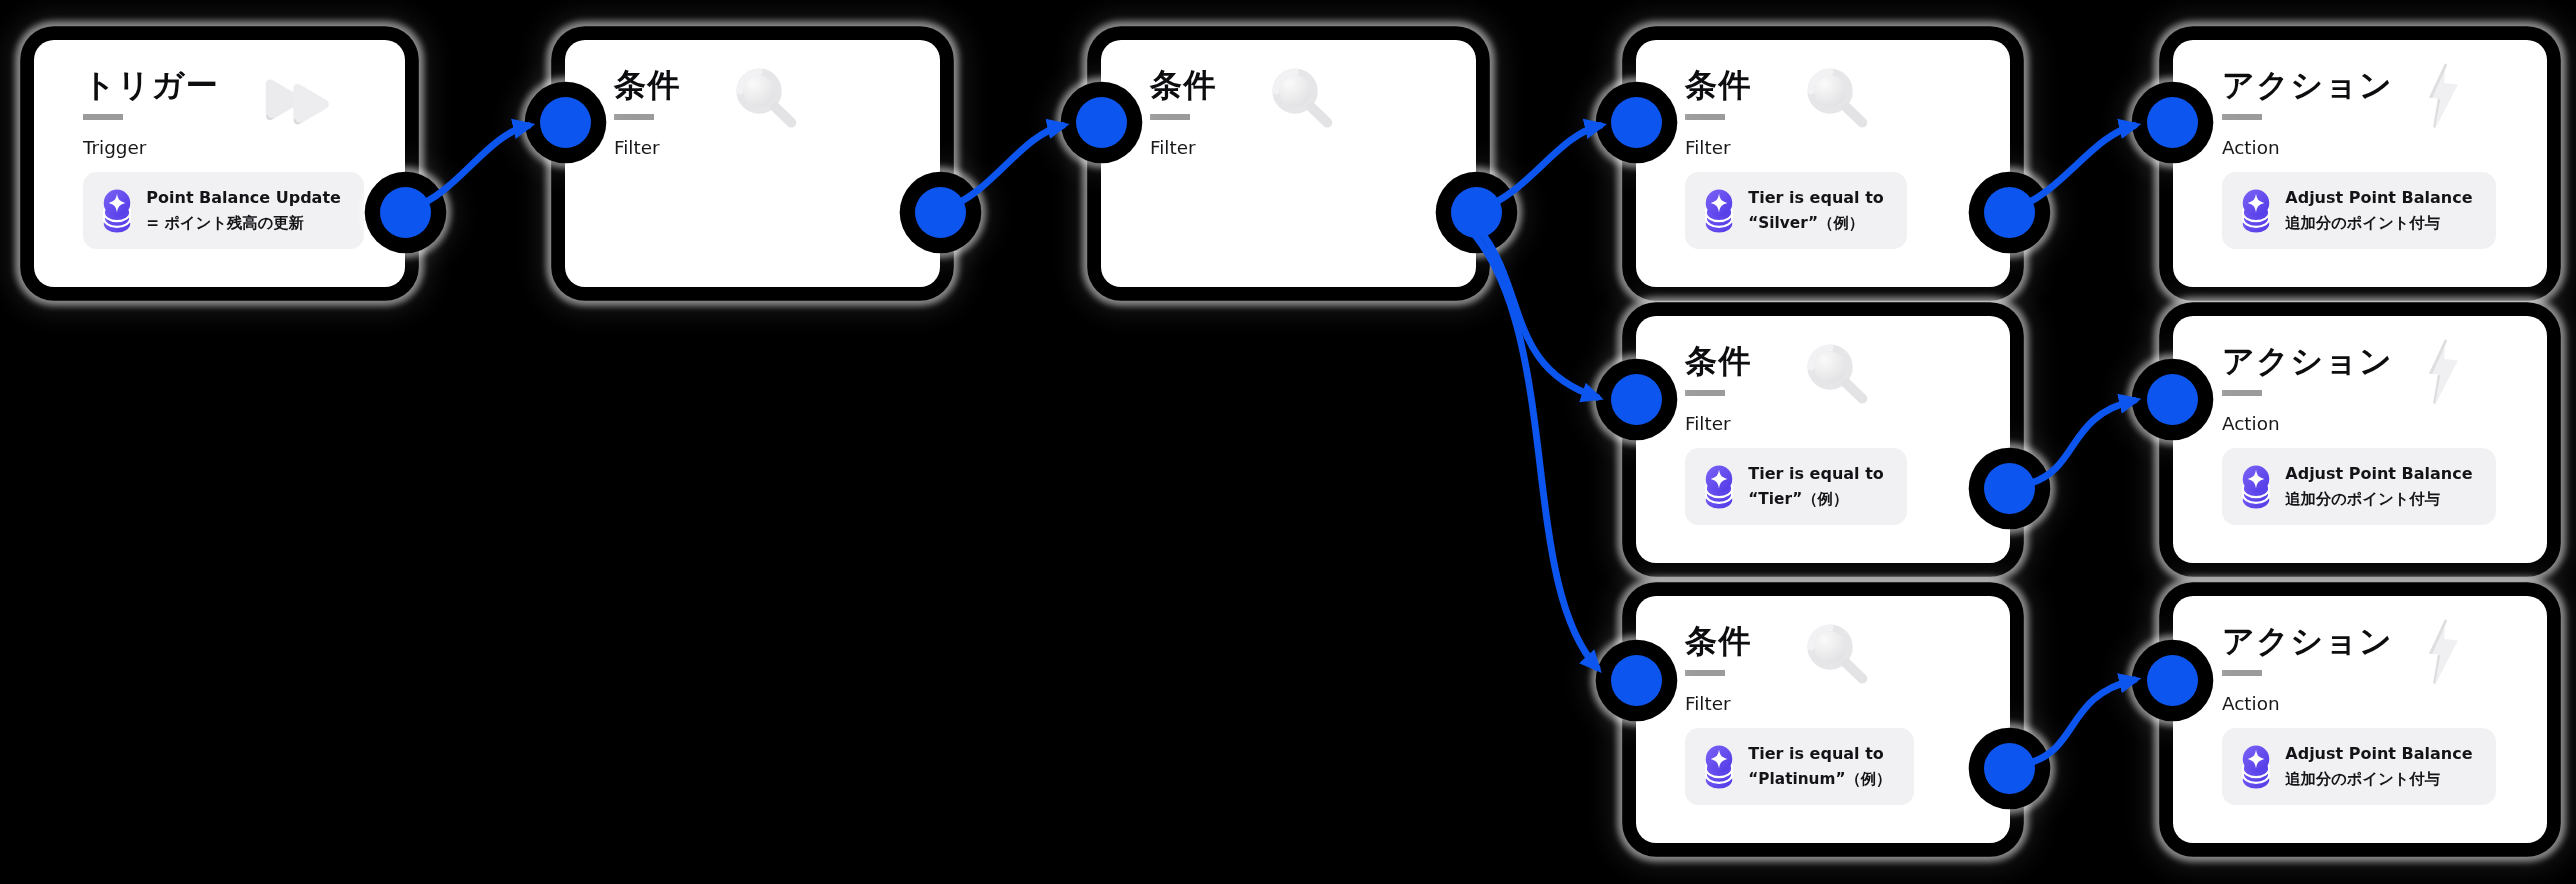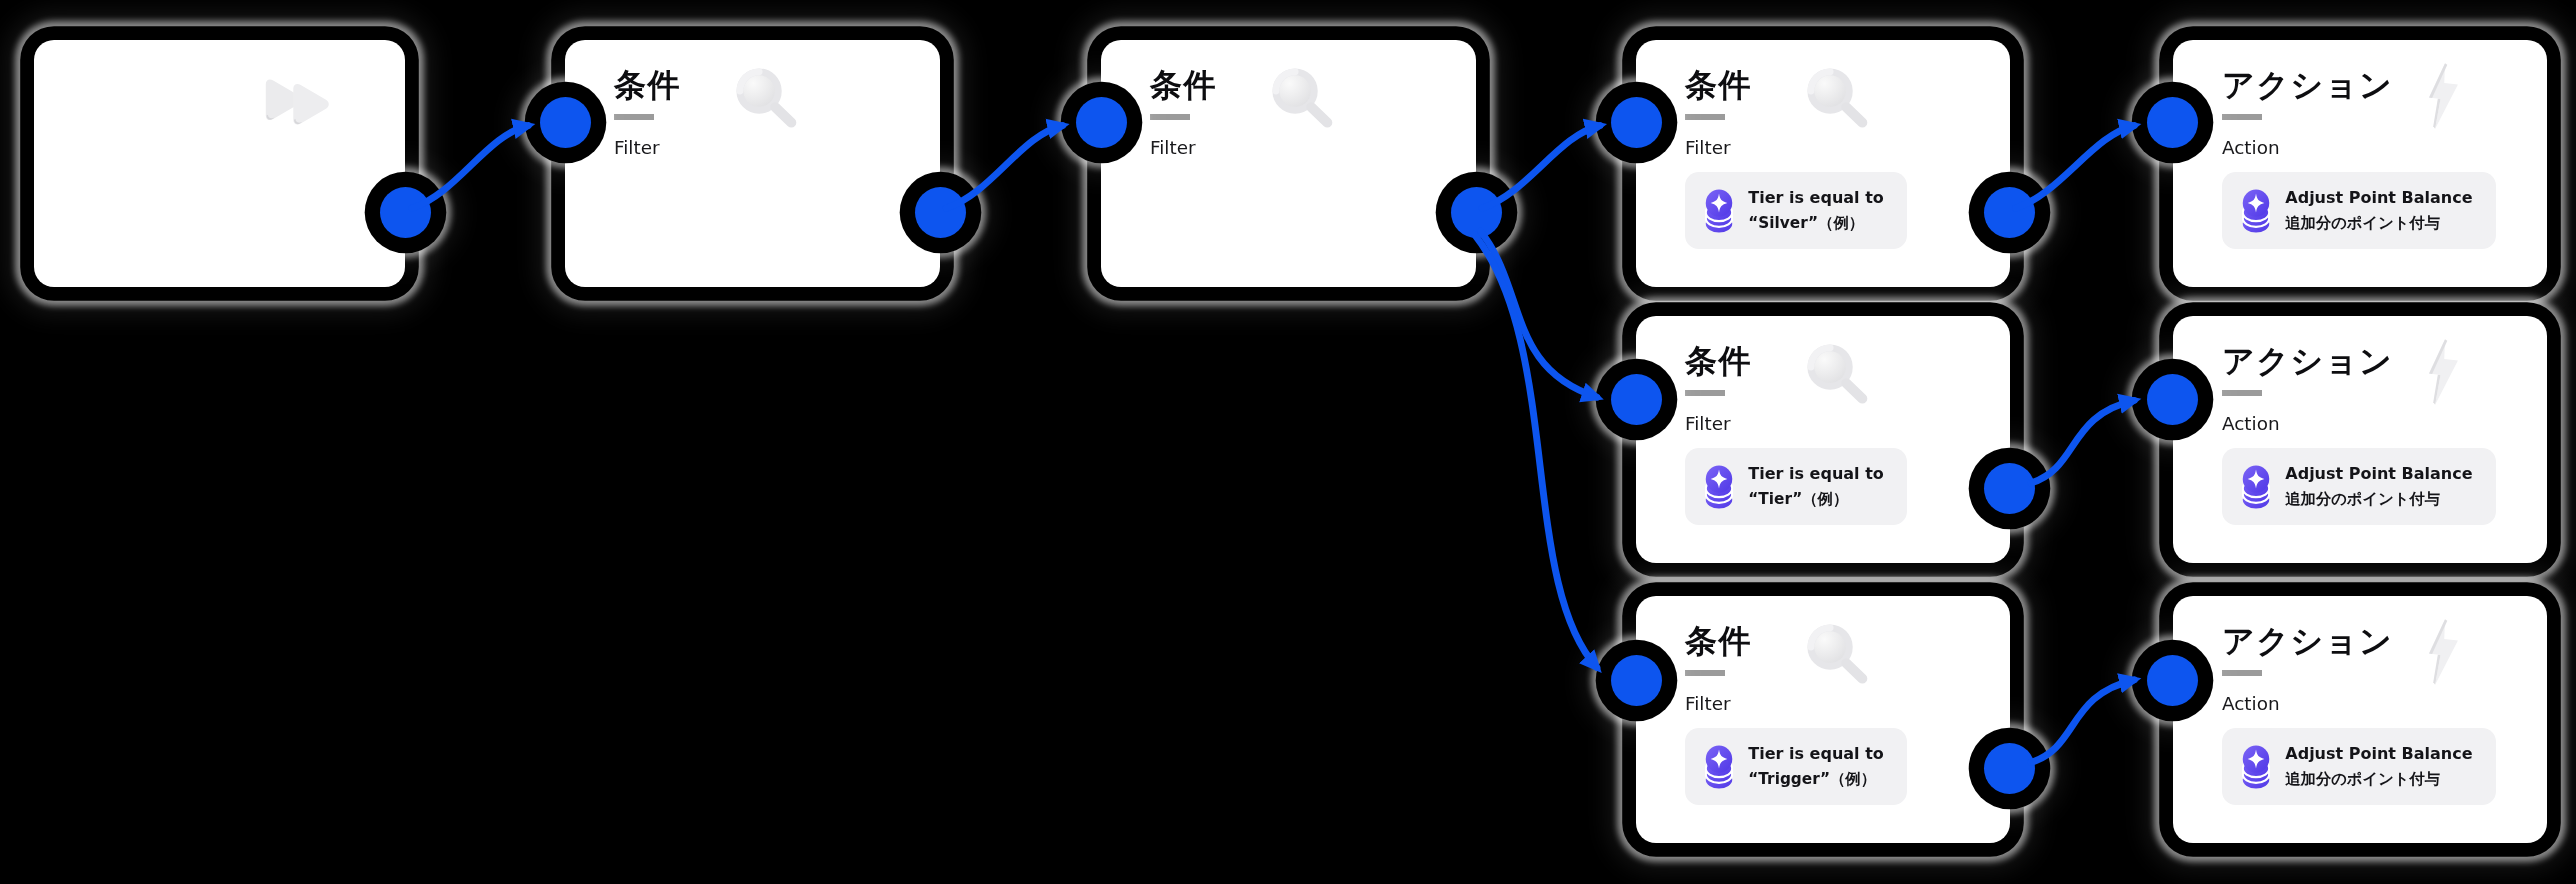--- a/index.html
+++ b/index.html
@@ -72,23 +72,37 @@
     </symbol>
     <symbol id="sym-bolt" viewBox="0 0 54 92">
       <path d="M29 3 L8 48 L23 50 L16 89 L46 31 L28 29 Z" fill="#f0f0f2"></path>
       <path d="M29 3 L8 48 L12 48.6 L32 5 Z" fill="#dedee1"></path>
       <path d="M16 89 L23 50 L19.5 49.6 L13.5 86 Z" fill="#dedee1"></path>
     </symbol>
   </defs>
 </svg>
 
 <div class="card" style="left:34px;top:40px;width:371px">
+  <div class="head">
+    <div class="title">トリガー</div>
+    <div class="rule"></div>
+    <div class="subtitle">Trigger</div>
+  </div>
   <svg class="bigicon icon-ff" viewBox="0 0 102 70" width="78" height="54">
       <use href="#sym-ff"></use>
     </svg>
+  <div class="pill">
+    <svg class="coin" viewBox="0 0 37 58" width="28" height="44">
+        <use href="#sym-coin"></use>
+      </svg>
+    <div class="ptext">
+      <div class="p1">Point Balance Update</div>
+      <div class="p2">= ポイント残高の更新</div>
+    </div>
+  </div>
 </div>
 
 <div class="card" style="left:565px;top:40px;width:375px">
   <div class="head">
     <div class="title">条件</div>
     <div class="rule"></div>
     <div class="subtitle">Filter</div>
   </div>
   <svg class="bigicon icon-mag" viewBox="0 0 86 82" width="66" height="63">
       <use href="#sym-mag"></use>
@@ -194,21 +208,21 @@
   </div>
   <svg class="bigicon icon-mag" viewBox="0 0 86 82" width="66" height="63">
       <use href="#sym-mag"></use>
     </svg>
   <div class="pill">
     <svg class="coin" viewBox="0 0 37 58" width="28" height="44">
         <use href="#sym-coin"></use>
       </svg>
     <div class="ptext">
       <div class="p1">Tier is equal to</div>
-      <div class="p2">“Trigger”（例）</div>
+      <div class="p2">“Platinum”（例）</div>
     </div>
   </div>
 </div>
 
 <div class="card" style="left:2173px;top:596px;width:374px">
   <div class="head">
     <div class="title">アクション</div>
     <div class="rule"></div>
     <div class="subtitle">Action</div>
   </div>

